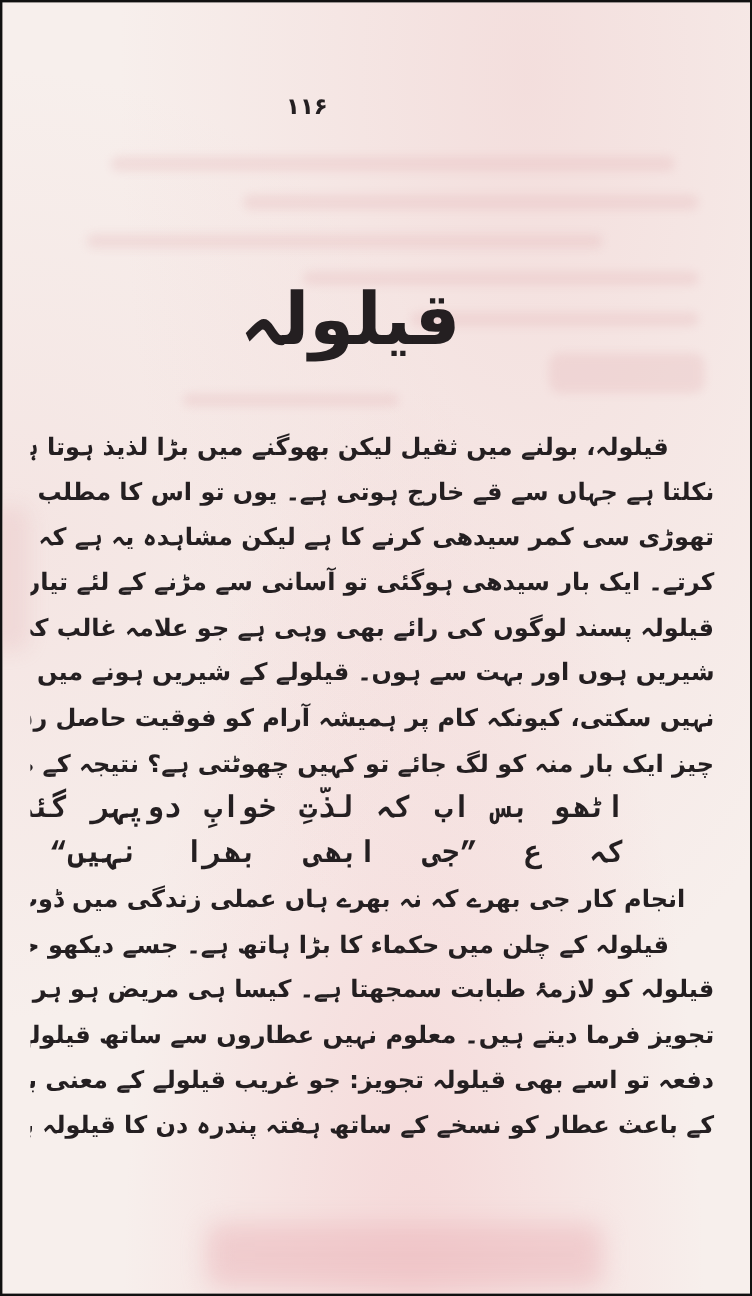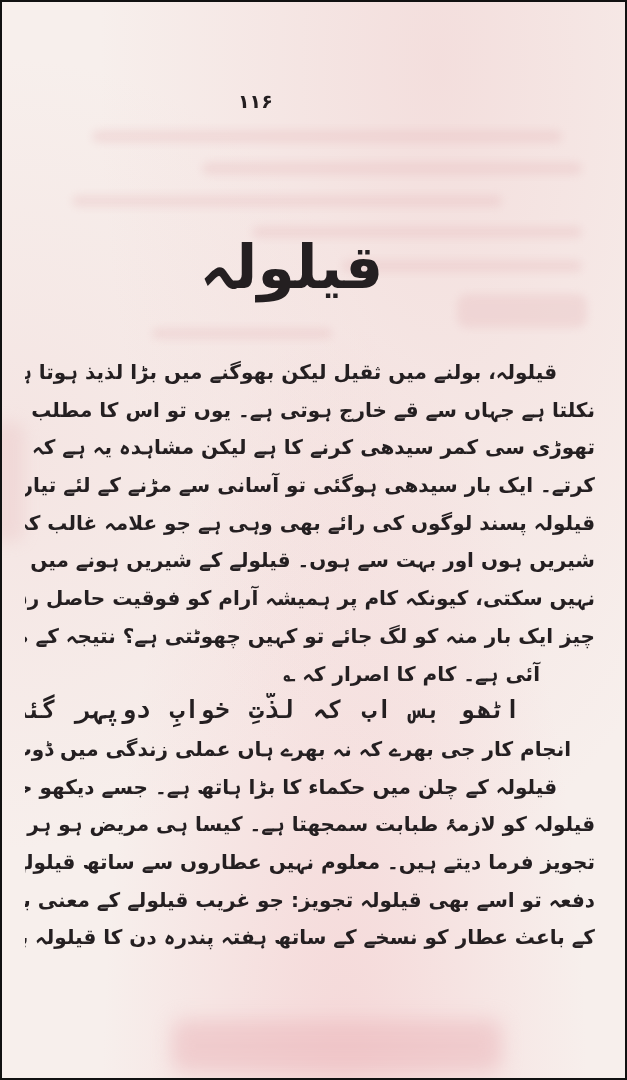--- a/index.html
+++ b/index.html
@@ -24,21 +24,21 @@
   .g3 { left:70px;  top:193px; width:430px; height:12px; }
   .g4 { left:250px; top:224px; width:330px; height:12px; }
   .g5 { left:340px; top:258px; width:240px; height:12px; }
   .g6 { left:455px; top:292px; width:130px; height:34px; }
   .g7 { left:150px; top:326px; width:180px; height:11px; }
   .g8 { left:-12px; top:420px; width:34px;  height:120px; opacity:.28; filter:blur(8px); }
   .g9 { left:170px; top:1018px; width:330px; height:52px; opacity:.5; filter:blur(10px); background:#eab3b8; }
 
   .page-number {
     position:absolute; top:76px; left:236px;
-    font-size:19px; font-weight:bold; letter-spacing:2px;margin-top:12px;
+    font-size:19px; font-weight:bold; letter-spacing:2px;
   }
   .title {
     position:absolute; top:226px; left:0; right:0; margin:0;
     text-align:center; transform:translateX(-22px);
     font-size:60px; font-weight:bold; line-height:1.3;
   }
   .body {
     position:absolute; top:352px; left:23px; right:30px;
     direction:rtl;
   }
@@ -81,24 +81,24 @@
 
   <div class="body">
     <div class="tline indent">قیلولہ، بولنے میں ثقیل لیکن بھوگنے میں بڑا لذیذ ہوتا ہے۔ یہ لفظ اسی مخرج سے</div>
     <div class="tline">نکلتا ہے جہاں سے قے خارج ہوتی ہے۔ یوں تو اس کا مطلب دوپہر کے کھانے کے بعد</div>
     <div class="tline">تھوڑی سی کمر سیدھی کرنے کا ہے لیکن مشاہدہ یہ ہے کہ شائقین قیلولہ تھوڑی سی پر قناعت نہیں</div>
     <div class="tline">کرتے۔ ایک بار سیدھی ہوگئی تو آسانی سے مڑنے کے لئے تیار نہیں ہوتی۔ اس معاملہ میں</div>
     <div class="tline">قیلولہ پسند لوگوں کی رائے بھی وہی ہے جو علامہ غالب کی آموں کے بارے میں تھی یعنی</div>
     <div class="tline">شیریں ہوں اور بہت سے ہوں۔ قیلولے کے شیریں ہونے میں تو کلام کی گنجائش ہو ہی</div>
     <div class="tline">نہیں سکتی، کیونکہ کام پر ہمیشہ آرام کو فوقیت حاصل رہی ہے۔ رہا تھوڑی سی کا تو بھلا مزیدار</div>
     <div class="tline">چیز ایک بار منہ کو لگ جائے تو کہیں چھوٹتی ہے؟ نتیجہ کے طور پر کام اور آرام میں، ہمیشہ ٹھنتی ہی</div>
-    <div class="tline pend">آئی ہے۔ کام کا اصرار کہ ؎</div>
 
     <div>
       <div class="verse-line v1">اٹھو بس اب کہ لذّتِ خوابِ دوپہر گئی</div>
+      <div class="verse-line v3">کہ ع ”جی ابھی بھرا نہیں“</div>
     </div>
 
     <div class="tline indent pend" style="padding-left:2px; padding-right:24px; text-align-last:justify;">انجام کار جی بھرے کہ نہ بھرے ہاں عملی زندگی میں ڈوب ضرور بھرنے پڑ جاتے ہیں ۔</div>
 
     <div class="tline indent">قیلولہ کے چلن میں حکماء کا بڑا ہاتھ ہے۔ جسے دیکھو حامیان قیلولہ میں سے ہے۔</div>
     <div class="tline">قیلولہ کو لازمۂ طبابت سمجھتا ہے۔ کیسا ہی مریض ہو ہر نسخے میں التماس کی مانند قیلولہ ضرور</div>
     <div class="tline">تجویز فرما دیتے ہیں۔ معلوم نہیں عطاروں سے ساتھ قیلولے سے تو کمیشن طے نہیں ۔ بعض</div>
     <div class="tline">دفعہ تو اسے بھی قیلولہ تجویز: جو غریب قیلولے کے معنی بھی نہیں جانتا نتیجے کے طور پر اپنی لاعلمی</div>
     <div class="tline">کے باعث عطار کو نسخے کے ساتھ ہفتہ پندرہ دن کا قیلولہ بھی باندھنے کے لیے کہتا ہے ۔ اب</div>
   </div>

